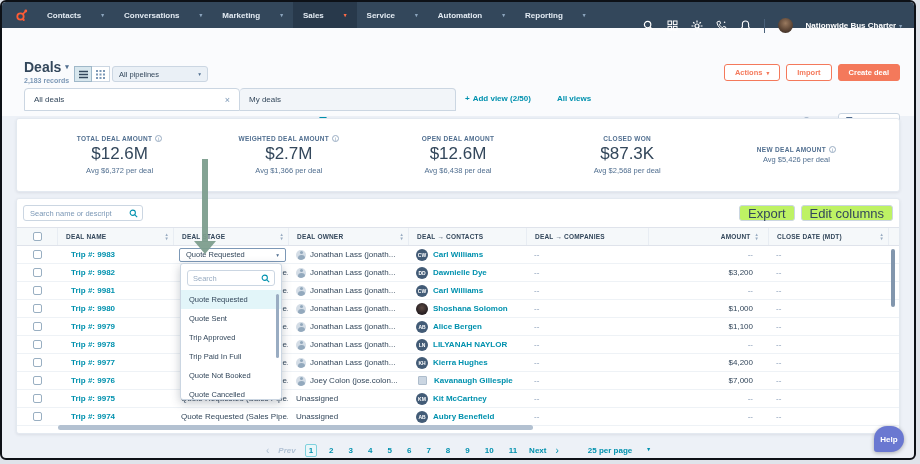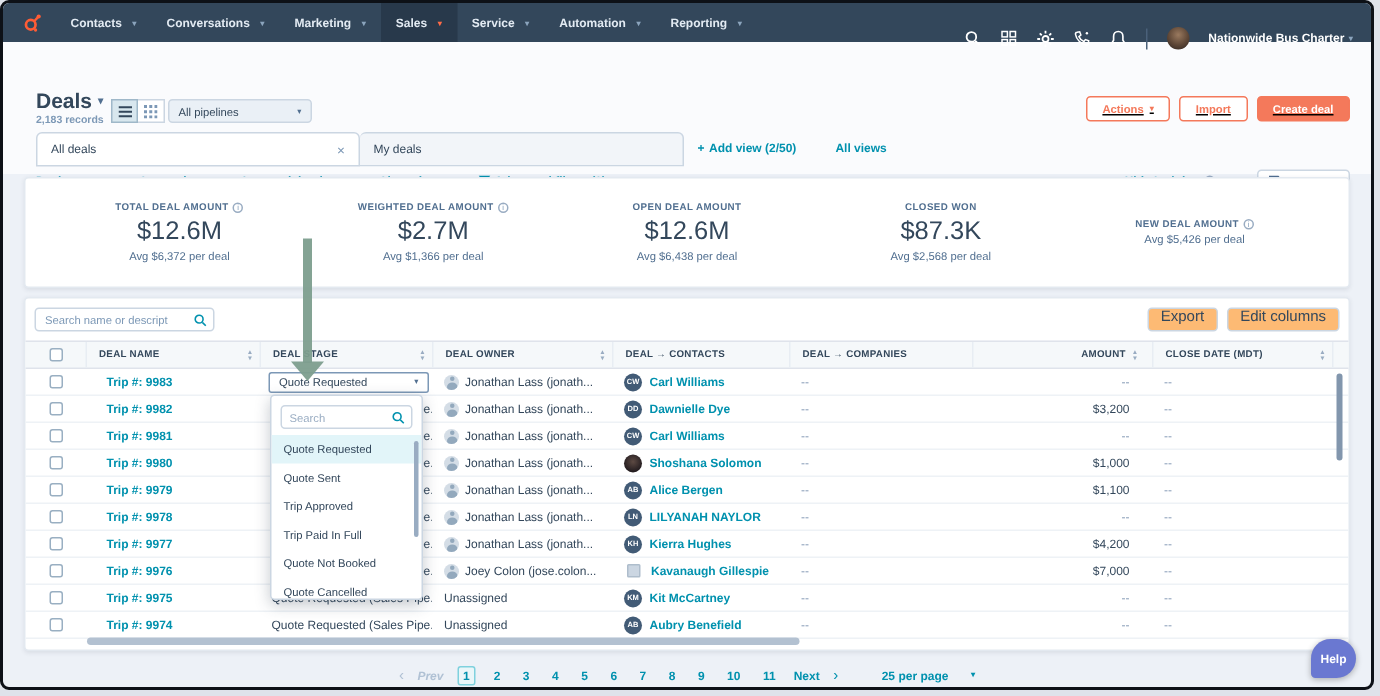--- a/index.html
+++ b/index.html
@@ -2,42 +2,42 @@
 <html><head>
 <meta charset="utf-8">
 <style>
   html,body{margin:0;padding:0;background:#dfe3ea;}
   *{box-sizing:border-box;}
   .frame{position:relative;width:916px;height:460px;border:2px solid #0d1117;border-radius:6px;overflow:hidden;
          background:#edf1f7;font-family:"Liberation Sans",sans-serif;-webkit-font-smoothing:antialiased;}
   
   .topnav{position:absolute;top:0;left:0;right:0;height:26px;background:#33475b;display:flex;align-items:center;z-index:5;}
   .logo{margin:0 8px 0 12px;display:flex;align-items:center;}
-  .nav-item{display:flex;align-items:center;gap:7px;height:26px;padding:4px 10px;font-size:8px;font-weight:bold;color:#e3ebf3;cursor:pointer;}
+  .nav-item{display:flex;align-items:center;gap:20px;height:26px;padding:4px 10px;font-size:8px;font-weight:bold;color:#e3ebf3;cursor:pointer;}
   .nav-item.active{background:#28394b;}
   .nav-caret{font-size:5.5px;color:#8ba4bd;}
   .nav-item.active .nav-caret{color:#ff6b47;}
   .nav-right{margin-left:auto;display:flex;align-items:center;gap:13px;padding-right:12px;margin-top:21px;}
   .nav-ic{display:flex;align-items:center;}
   .nav-divider{width:1px;height:14px;background:#4a617a;}
   .nav-avatar{width:15px;height:15px;border-radius:50%;background:radial-gradient(circle at 50% 35%,#9a7a5f 0%,#5d4636 55%,#2c2320 100%);}
   .nav-account{font-size:8px;font-weight:bold;color:#fff;display:flex;align-items:center;gap:3px;}
   
   .header-band{position:absolute;top:26px;left:0;right:0;height:88px;background:#fafbfd;}
   .page-title{position:absolute;top:31px;left:22px;font-size:14px;font-weight:bold;color:#33475b;display:flex;align-items:center;gap:4px;}
   .page-title .t-caret{font-size:7px;color:#516f90;}
   .records{position:absolute;top:49px;left:22px;font-size:7px;color:#7c98b6;font-weight:bold;}
   .view-toggle{position:absolute;top:38px;left:72px;display:flex;}
   .vt-btn{width:18px;height:16px;border:1px solid #cbd6e2;background:#fff;display:flex;align-items:center;justify-content:center;}
   .vt-btn.active{background:#d8e7ee;border-color:#9fb8c9;}
   .vt-btn+.vt-btn{border-left:none;}
   .pipeline-select{position:absolute;top:38px;left:110px;width:96px;height:16px;background:#eaf0f6;border:1px solid #cbd6e2;border-radius:3px;
     display:flex;align-items:center;font-size:7.5px;color:#33475b;padding:0 6px;}
   .pipeline-select .sel-caret{margin-left:auto;font-size:5.5px;color:#516f90;}
-  .hdr-actions{position:absolute;top:36px;right:14px;display:flex;gap:6px;text-decoration:underline;}
+  .hdr-actions{position:absolute;top:36px;right:14px;display:flex;gap:6px;}
   .btn{height:17px;border-radius:3px;font-size:7.5px;display:flex;align-items:center;justify-content:center;padding:0 10px;font-weight:bold;cursor:pointer;}
   .btn-outline{border:1px solid #f4795b;color:#f4795b;background:#fff;}
   .btn-solid{background:#f4795b;color:#fff;border:1px solid #f4795b;}
   .btn .b-caret{font-size:5.5px;margin-left:4px;}
   
   .tabs{position:absolute;top:60px;left:22px;display:flex;}
   .tab{width:216px;height:23px;border:1px solid #cbd6e2;border-radius:4px 4px 0 0;display:flex;align-items:center;padding:0 9px;font-size:8px;color:#33475b;background:#fff;}
   .tab.second{background:#f2f5f9;border-left:none;}
   .tab .tab-x{margin-left:auto;color:#7c98b6;font-size:9px;cursor:pointer;}
   .view-links{position:absolute;top:66px;left:463px;display:flex;gap:26px;font-size:8px;font-weight:bold;color:#0091ae;}
@@ -59,21 +59,21 @@
   .card-value{font-size:17px;color:#33475b;margin-top:2px;}
   .card-sub{font-size:7.5px;color:#516f90;margin-top:2px;}
   
   .table-card{position:absolute;top:196px;left:14px;right:14px;height:236px;background:#fff;border:1px solid #e3e9f0;border-radius:3px;
     box-shadow:0 1px 3px rgba(45,62,80,.10);}
   .t-toolbar{position:absolute;top:0;left:0;right:0;height:28px;}
   .t-search{position:absolute;left:6px;top:6px;width:120px;height:16px;border:1px solid #cbd6e2;border-radius:3px;display:flex;align-items:center;background:#fff;}
   .t-search input{border:none;outline:none;flex:1;font-size:7.5px;padding:0 0 0 6px;color:#33475b;font-family:inherit;background:transparent;min-width:0;}
   .t-search input::placeholder{color:#7c98b6;}
   .t-actions{position:absolute;right:6px;top:6px;display:flex;gap:6px;}
-  .t-btn{height:16px;border:1px solid #cbd6e2;border-radius:3px;background:#fdba74;font-size:10px;color:#33475b;display:flex;padding:0 8px;cursor:pointer;}
+  .t-btn{height:16px;border:1px solid #cbd6e2;border-radius:3px;background:#bef264;font-size:13px;color:#33475b;display:flex;align-items:center;padding:0 8px;cursor:pointer;}
   .thead,.tr{display:grid;grid-template-columns:40px 116px 115px 120px 118px 122px 120px 120px 1fr;align-items:center;}
   .thead{position:absolute;top:28px;left:0;right:0;height:19px;background:#f5f8fa;border-top:1px solid #dfe3eb;border-bottom:1px solid #dfe3eb;}
   .th{font-size:6.5px;font-weight:bold;color:#33475b;letter-spacing:.2px;display:flex;align-items:center;gap:3px;padding-left:8px;border-left:1px solid #e8edf3;height:100%;}
   .th:first-child{border-left:none;justify-content:center;padding-left:0;}
   .th.right{justify-content:flex-end;padding-right:10px;}
   .sort{display:inline-flex;flex-direction:column;line-height:3.5px;font-size:4.5px;color:#99acc2;margin-left:auto;padding-right:5px;}
   .th.right .sort{margin-left:2px;padding-right:0;}
   .tbody{position:absolute;top:47px;left:0;right:0;}
   .tr{height:18px;border-bottom:1px solid #eef2f6;}
   .td{font-size:8px;color:#33475b;display:flex;align-items:center;height:100%;padding-left:8px;overflow:hidden;white-space:nowrap;}

